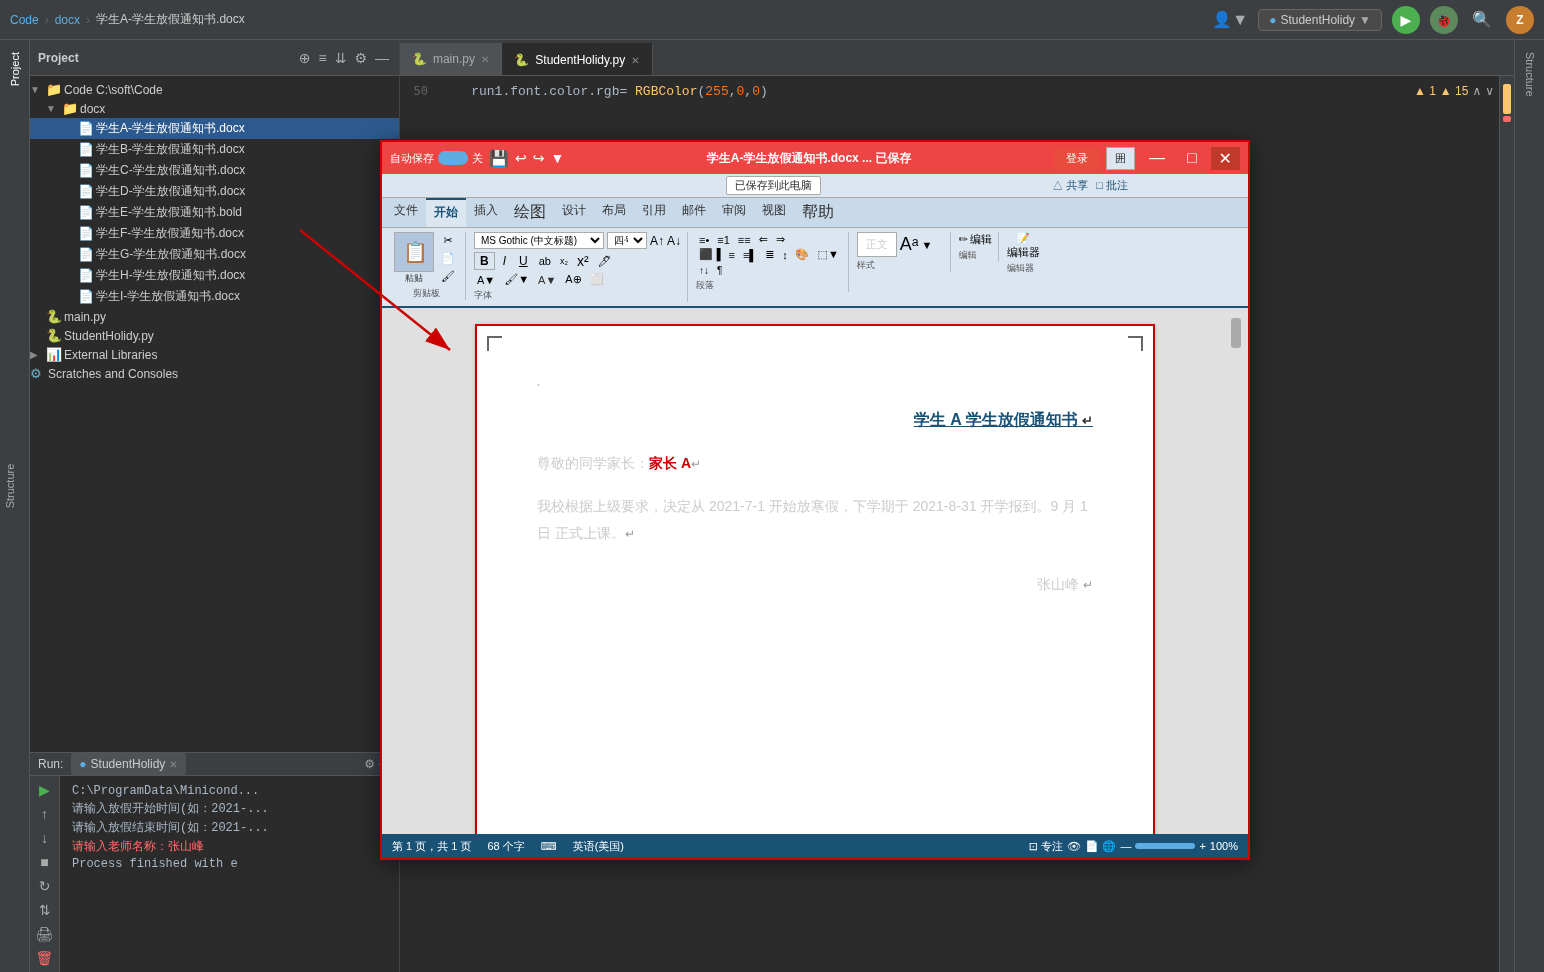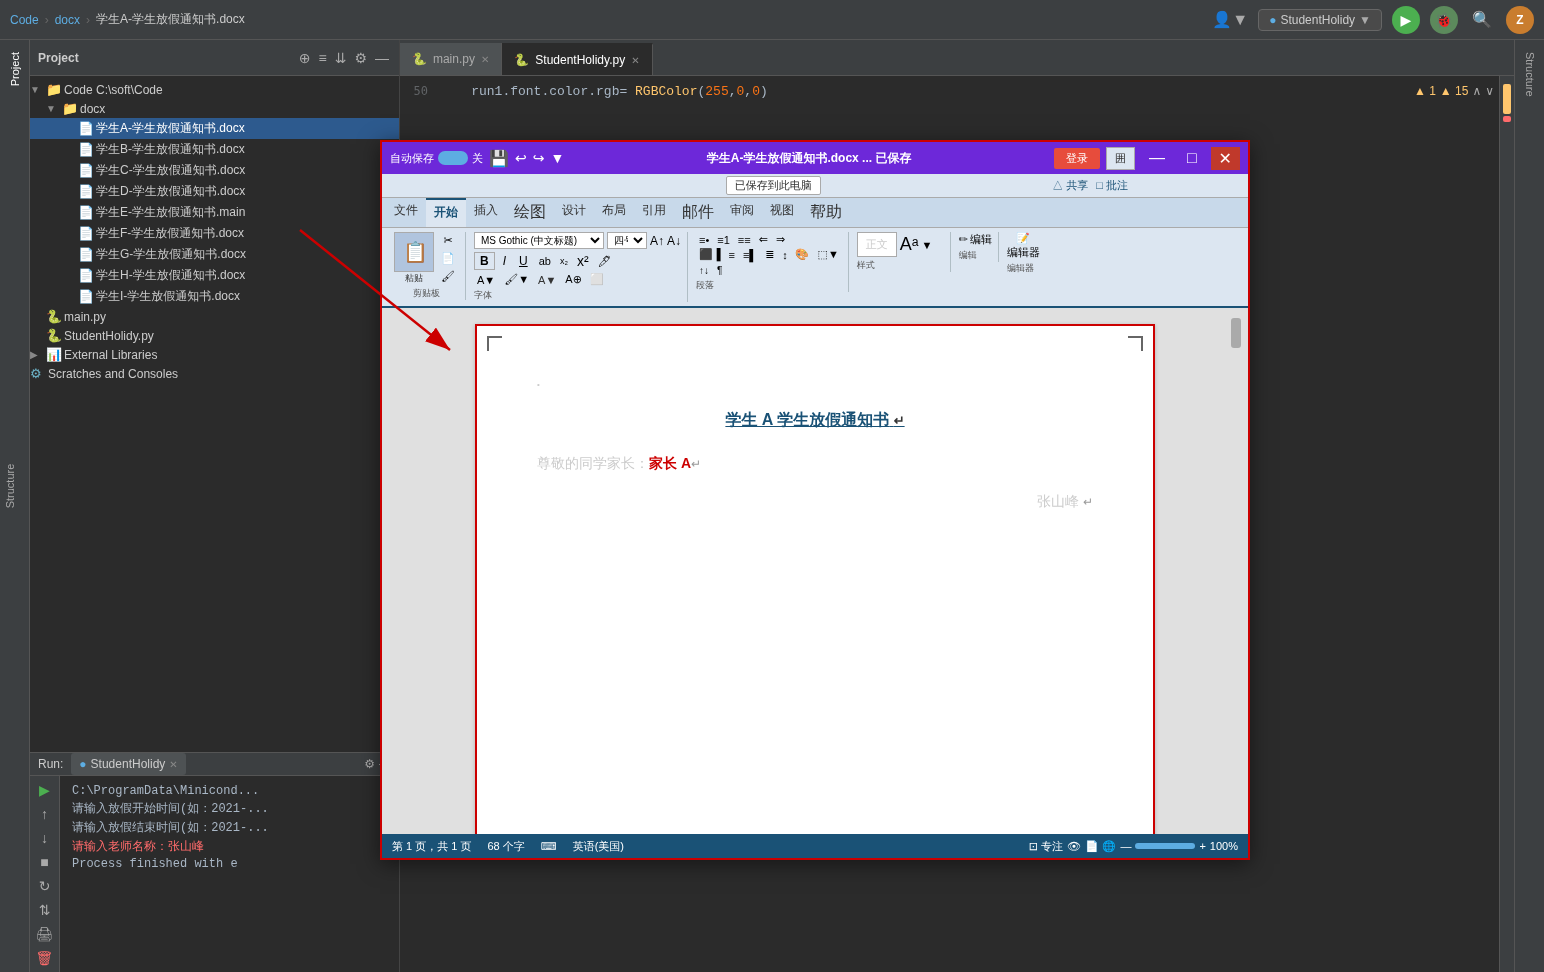--- a/index.html
+++ b/index.html
@@ -73,21 +73,21 @@
     .run-output { flex: 1; padding: 8px 12px; font-family: 'Courier New', monospace; font-size: 12px; color: #a9b7c6; overflow-y: auto; }
     .output-line { margin-bottom: 2px; }
     .output-red { color: #ff6b6b; }
 
     
     .right-panel { width: 30px; background: #3c3f41; border-left: 1px solid #555; display: flex; flex-direction: column; align-items: center; padding: 4px 0; }
     .right-tab { writing-mode: vertical-rl; font-size: 11px; color: #aaa; padding: 8px 4px; cursor: pointer; }
 
     
     .word-overlay { position: absolute; top: 140px; left: 385px; width: 870px; height: 720px; background: white; border: 2px solid #c00; box-shadow: 0 4px 20px rgba(0,0,0,0.5); z-index: 100; display: flex; flex-direction: column; }
-    .word-titlebar { height: 32px; background: #6d28d9; display: flex; align-items: center; padding: 0 8px; gap: 6px; }
+    .word-titlebar { height: 32px; background: #ef4444; display: flex; align-items: center; padding: 0 8px; gap: 6px; }
     .word-autosave { display: flex; align-items: center; gap: 4px; font-size: 11px; color: #333; }
     .toggle-switch { width: 30px; height: 14px; background: #5dade2; border-radius: 7px; position: relative; display: inline-block; }
 
     
     ::-webkit-scrollbar { width: 8px; height: 8px; }
     ::-webkit-scrollbar-track { background: #3c3f41; }
     ::-webkit-scrollbar-thumb { background: #555; border-radius: 4px; }
   </style>
 </head>
 <body>
@@ -157,21 +157,21 @@
       <div class="tree-item" style="padding-left:48px;">
         <span class="tree-icon docx-icon">📄</span>
         <span class="tree-label">学生C-学生放假通知书.docx</span>
       </div>
       <div class="tree-item" style="padding-left:48px;">
         <span class="tree-icon docx-icon">📄</span>
         <span class="tree-label">学生D-学生放假通知书.docx</span>
       </div>
       <div class="tree-item" style="padding-left:48px;">
         <span class="tree-icon docx-icon">📄</span>
-        <span class="tree-label">学生E-学生放假通知书.main</span>
+        <span class="tree-label">学生E-学生放假通知书.bold</span>
       </div>
       <div class="tree-item" style="padding-left:48px;">
         <span class="tree-icon docx-icon">📄</span>
         <span class="tree-label">学生F-学生放假通知书.docx</span>
       </div>
       <div class="tree-item" style="padding-left:48px;">
         <span class="tree-icon docx-icon">📄</span>
         <span class="tree-label">学生G-学生放假通知书.docx</span>
       </div>
       <div class="tree-item" style="padding-left:48px;">
@@ -311,21 +311,21 @@
   </div>
 
   <div style="background:#c8d9ea;display:flex;padding:0 4px;border-bottom:1px solid #aaa;">
     <div style="padding:4px 8px;font-size:12px;color:#333;cursor:pointer;">文件</div>
     <div style="padding:4px 8px;font-size:12px;color:#1a5276;font-weight:bold;background:#dce6f1;cursor:pointer;border-top:2px solid #1a5276;">开始</div>
     <div style="padding:4px 8px;font-size:12px;color:#333;cursor:pointer;">插入</div>
     <div style="padding:4px 8px;font-size:16px;color:#333;cursor:pointer;">绘图</div>
     <div style="padding:4px 8px;font-size:12px;color:#333;cursor:pointer;">设计</div>
     <div style="padding:4px 8px;font-size:12px;color:#333;cursor:pointer;">布局</div>
     <div style="padding:4px 8px;font-size:12px;color:#333;cursor:pointer;">引用</div>
-    <div style="padding:4px 8px;font-size:16px;color:#333;cursor:pointer;">邮件</div>
+    <div style="padding:4px 8px;font-size:12px;color:#333;cursor:pointer;">邮件</div>
     <div style="padding:4px 8px;font-size:12px;color:#333;cursor:pointer;">审阅</div>
     <div style="padding:4px 8px;font-size:12px;color:#333;cursor:pointer;">视图</div>
     <div style="padding:4px 8px;font-size:16px;color:#333;cursor:pointer;">帮助</div>
   </div>
 
   <div style="background:#dce6f1;border-bottom:2px solid #1a5276;padding:4px 6px;display:flex;align-items:flex-start;gap:2px;min-height:80px;">
 
     <div style="display:flex;flex-direction:column;align-items:center;border-right:1px solid #b0bec5;padding:0 6px;">
       <div style="display:flex;gap:3px;align-items:center;">
         <div style="display:flex;flex-direction:column;align-items:center;">
@@ -433,29 +433,32 @@
 
     <div style="background:white;width:680px;min-height:520px;padding:50px 60px;box-shadow:0 1px 4px rgba(0,0,0,0.2);border:2px solid #c00;position:relative;">
 
       <div style="position:absolute;top:10px;left:10px;width:15px;height:15px;border-top:2px solid #666;border-left:2px solid #666;"></div>
       <div style="position:absolute;top:10px;right:10px;width:15px;height:15px;border-top:2px solid #666;border-right:2px solid #666;"></div>
 
       <div style="margin-bottom:20px;">
         <span style="font-size:8px;">•</span>
       </div>
 
-      <div style="text-align:center;font-size:16px;font-weight:bold;color:#1a5276;text-decoration:underline;margin-bottom:24px;">
+      <div style="text-align:right;font-size:16px;font-weight:bold;color:#1a5276;text-decoration:underline;margin-bottom:24px;">
         <span>学生 A 学生放假通知书</span>
         <span style="color:#333;font-size:13px;">↵</span>
       </div>
 
       <div style="font-size:14px;margin-bottom:20px;">
         尊敬的同学家长：<span style="color:#c00;font-weight:bold;">家长 A</span><span style="color:#999;font-size:12px;">↵</span>
       </div>
 
+      <div style="font-size:14px;line-height:1.9;margin-bottom:30px;">
+        我校根据上级要求，决定从 2021-7-1 开始放寒假，下学期于 2021-8-31 开学报到。9 月 1 日 正式上课。<span style="color:#999;font-size:12px;">↵</span>
+      </div>
 
 
       <div style="text-align:right;font-size:14px;">
         <span>张山峰</span>
         <span style="color:#999;font-size:12px;">↵</span>
       </div>
     </div>
   </div>
 
   <div style="height:24px;background:#1a5276;display:flex;align-items:center;padding:0 10px;gap:16px;font-size:11px;color:white;">

